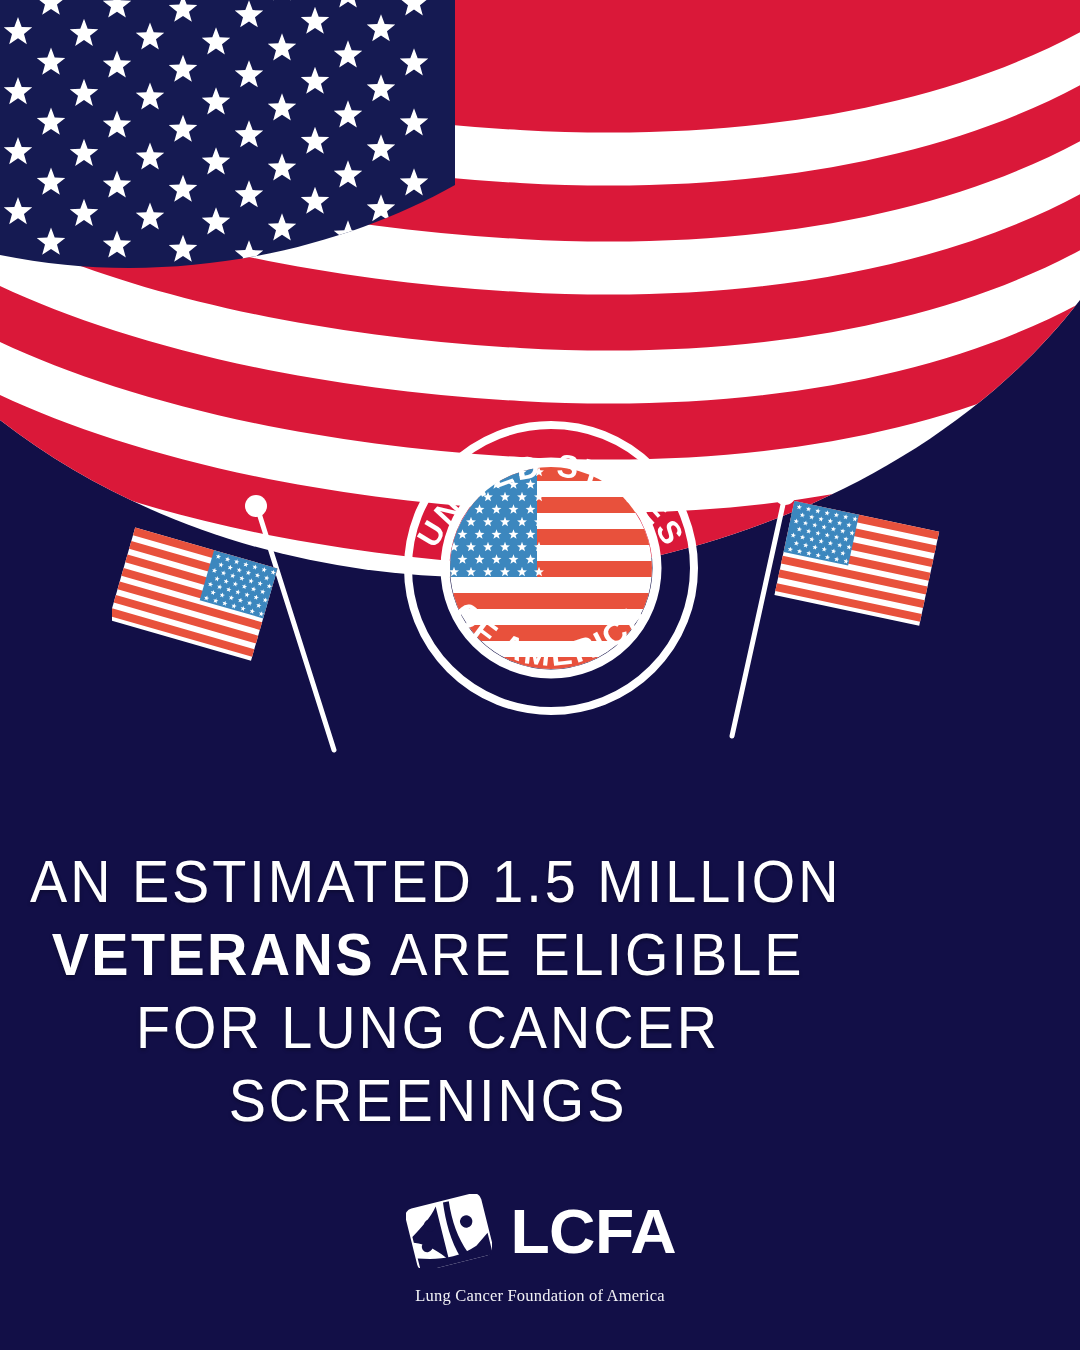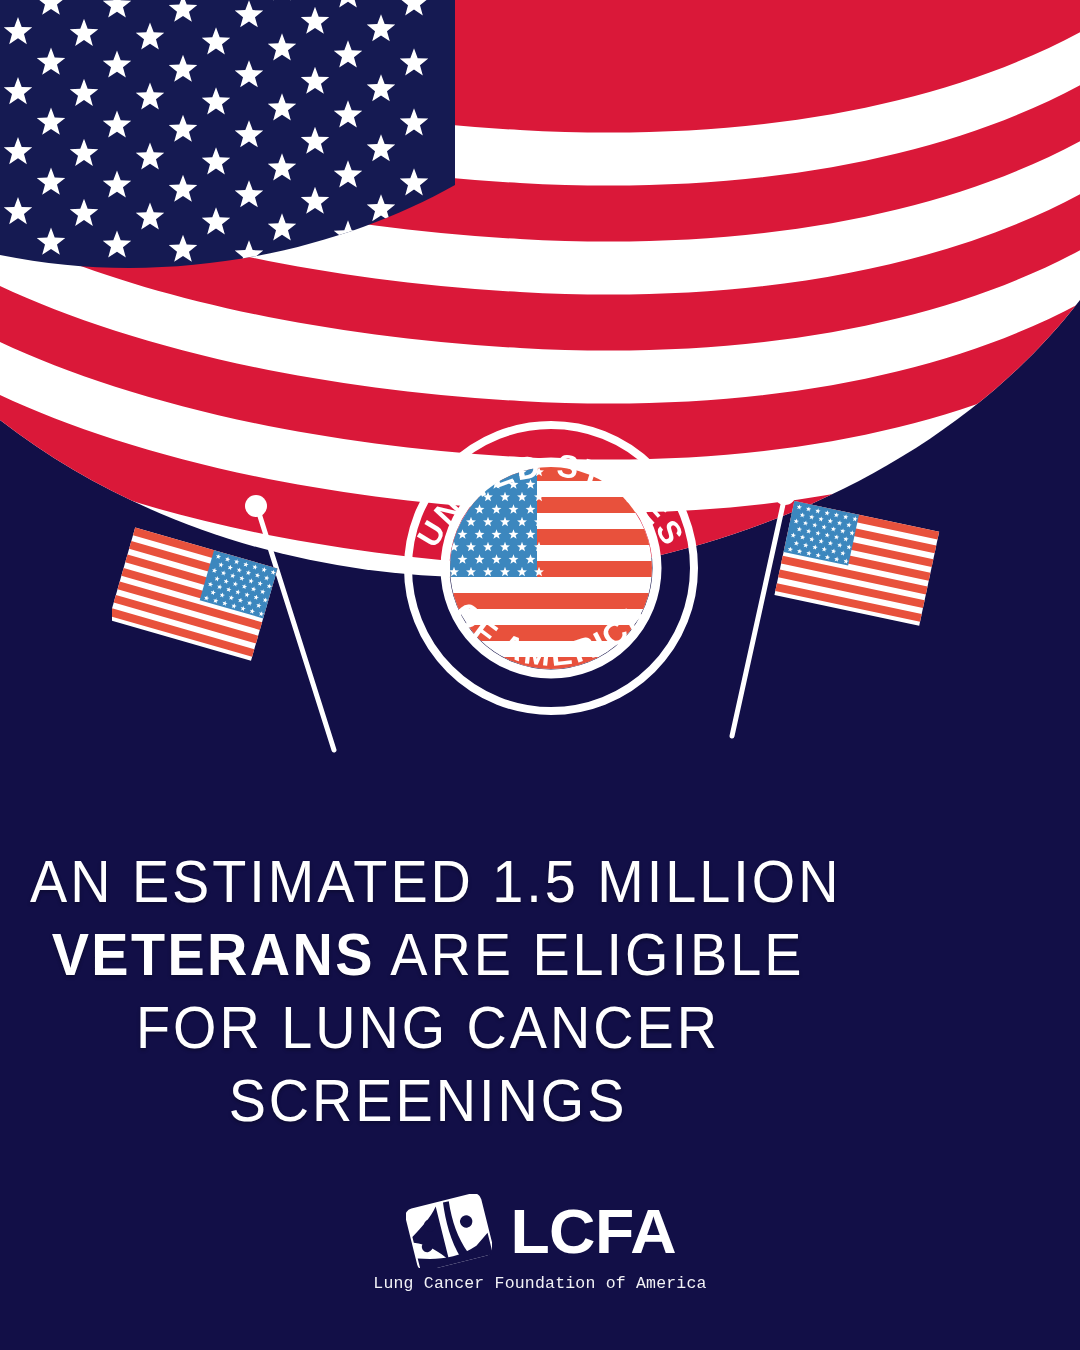--- a/index.html
+++ b/index.html
@@ -99,22 +99,22 @@
   #lcfa-word {
     font-family: "Liberation Sans", sans-serif;
     font-size: 63px;
     font-weight: 700;
     color: #ffffff;
     letter-spacing: -0.5px;
     line-height: 63px;
     transform: scaleX(1.02);
   }
   #lcfa-tag {
-    margin-top: 2px;
-    font-family: Liberation Mono, monospace;
+    margin-top: 14px;
+    font-family: Liberation Serif, serif;
     font-size: 16.5px;
     font-weight: 400;
     color: #f2f2f6;
     letter-spacing: 0.2px;
   }
 </style>
 </head>
 <body>
 
 <div id="poster">

